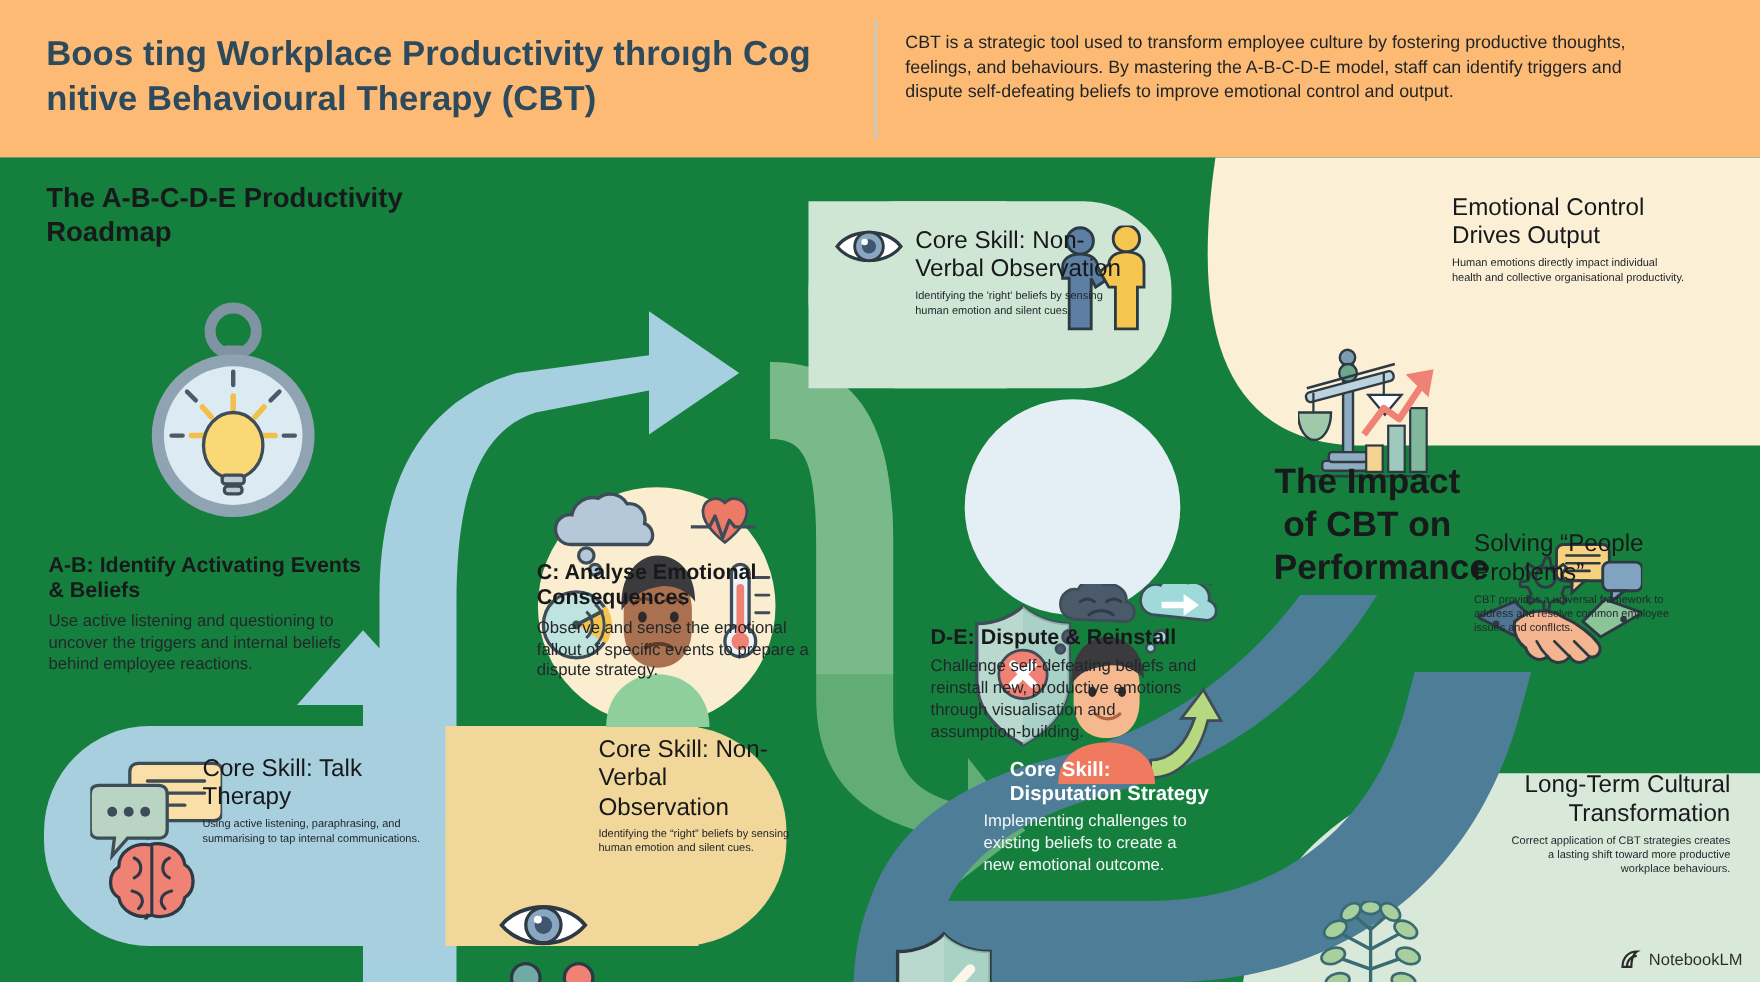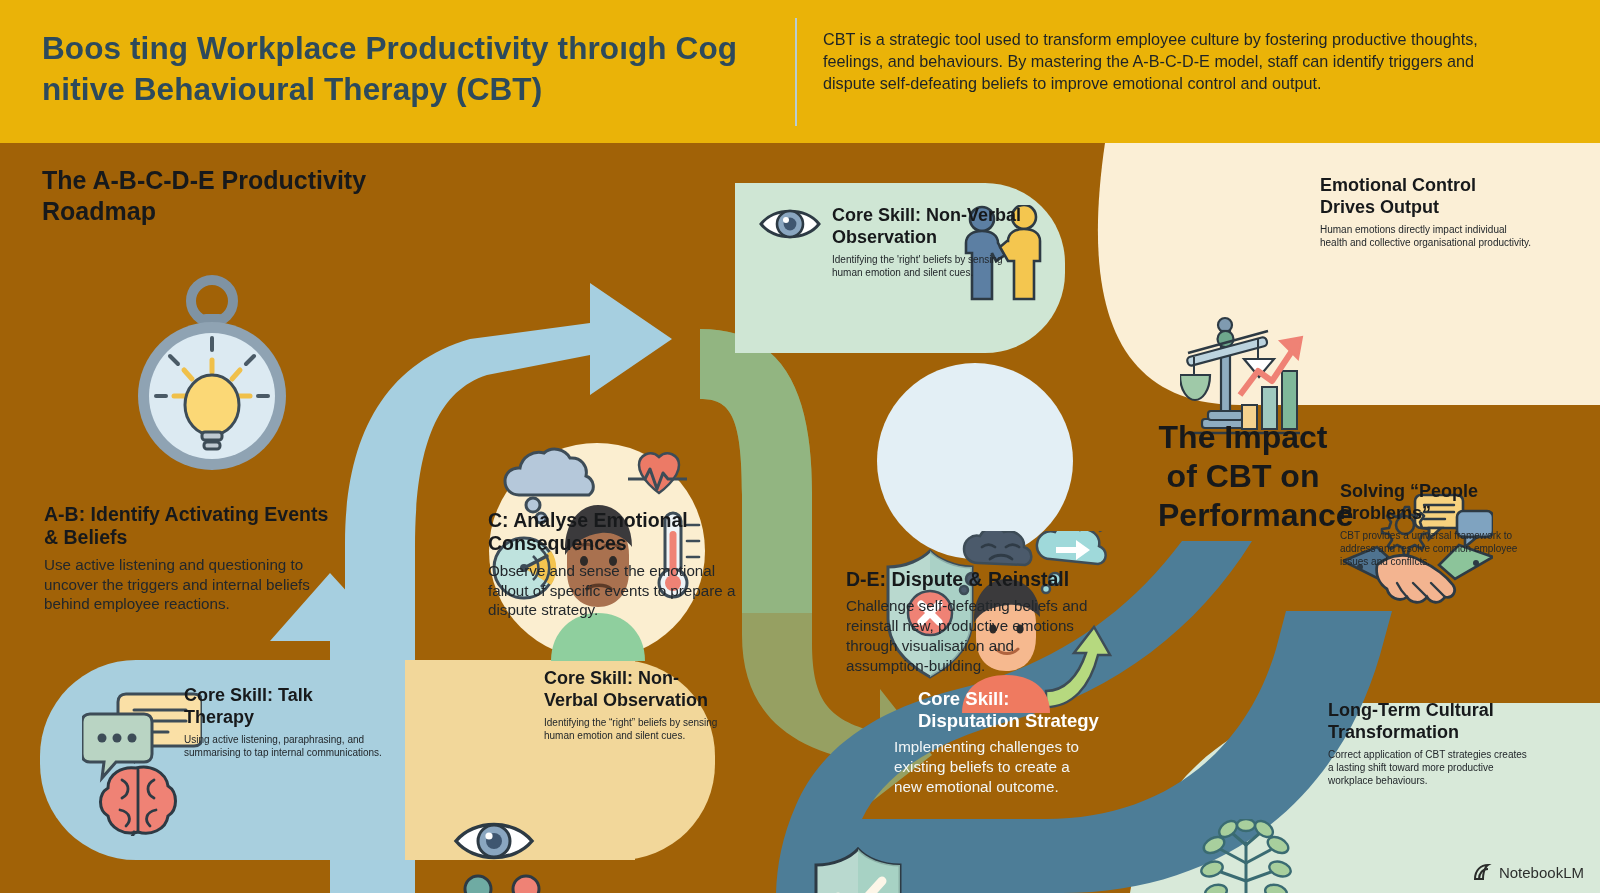--- a/index.html
+++ b/index.html
@@ -7,45 +7,45 @@
     width:1600px;height:893px;
     font-family:"Liberation Sans", sans-serif;
     background:#ffffff;
     overflow:hidden;
   }
   #stage{position:relative;width:1600px;height:893px;overflow:hidden;background:#fdfdfc;}
 
   
   .header{
     position:absolute;left:0;top:0;width:1600px;height:143px;
-    background:#eab308;
+    background:#fdba74;
     box-sizing:border-box;
   }
   .header-title{
     position:absolute;left:42px;top:28px;width:740px;
     font-size:31.5px;line-height:1.30;font-weight:bold;color:#2d4a5c;
     letter-spacing:0.1px;
   }
   .header-divider{
     position:absolute;left:795px;top:18px;width:2px;height:108px;background:#b9cdd2;
   }
   .header-sub{
     position:absolute;left:823px;top:28px;width:700px;
     font-size:16.2px;line-height:1.36;color:#1d2327;
   }
 
   
-  .canvas{position:absolute;left:0;top:143px;width:1600px;height:750px;overflow:hidden;background:#a16207;}
+  .canvas{position:absolute;left:0;top:143px;width:1600px;height:750px;overflow:hidden;background:#15803d;}
   .flowsvg{position:absolute;left:0;top:0;width:1600px;height:750px;}
 
   
   .blk{position:absolute;}
   .h-section{font-size:25px;line-height:1.22;font-weight:bold;color:#17191b;}
   .h-step{font-size:19.5px;line-height:1.20;font-weight:bold;color:#17191b;}
-  .h-card{font-size:18px;line-height:1.20;font-weight:bold;color:#17191b;}
+  .h-card{font-size:22px;line-height:1.20;font-weight:normal;color:#17191b;}
   .h-card-lt{font-size:18.5px;line-height:1.20;font-weight:bold;color:#ffffff;margin-left:24px;}
   .p-body{font-size:15.2px;line-height:1.30;color:#22272b;}
   .p-body-lt{font-size:15.2px;line-height:1.30;color:#f2f6f7;}
   .p-small{font-size:10px;line-height:1.30;color:#22272b;}
   .h-impact{font-size:32px;line-height:1.22;font-weight:bold;color:#17191b;text-align:center;}
 
   .gap{height:5px;}
 
   
   .watermark{
@@ -487,21 +487,21 @@
       <div class="gap"></div>
       <div class="p-small">Human emotions directly impact individual health and collective organisational productivity.</div>
     </div>
 
     <div class="blk" style="left:1340px;top:338px;width:200px;">
       <div class="h-card">Solving “People Problems”</div>
       <div class="gap"></div>
       <div class="p-small">CBT provides a universal framework to address and resolve common employee issues and conflIcts.</div>
     </div>
 
-    <div class="blk" style="left:1328px;top:557px;width:205px;">
+    <div class="blk" style="left:1368px;top:557px;width:205px;text-align:right;">
       <div class="h-card">Long-Term Cultural Transformation</div>
       <div class="gap"></div>
       <div class="p-small">Correct application of CBT strategies creates a lasting shift toward more productive workplace behaviours.</div>
     </div>
 
     <div class="watermark">
       <svg width="20" height="18" viewBox="0 0 20 18">
         <path d="M2,16 C2,7 8,2 15,2 C15,2 10,5 10,16 Z" fill="none" stroke="#1c1c1c" stroke-width="2"></path>
         <path d="M6,16 C6,10 10,6 15,6" fill="none" stroke="#1c1c1c" stroke-width="2"></path>
       </svg>

